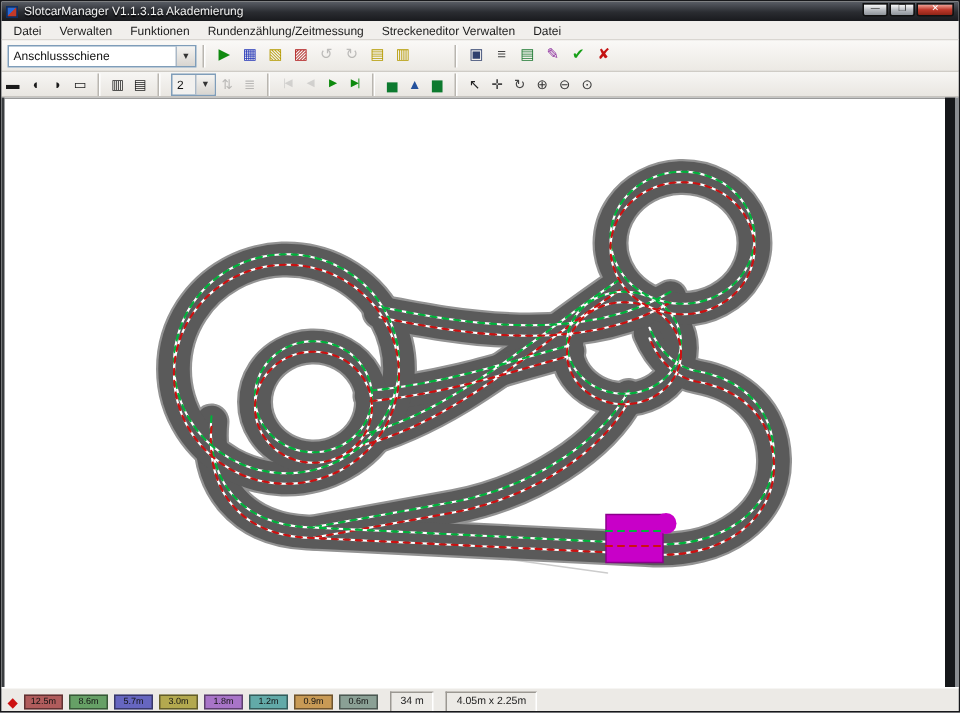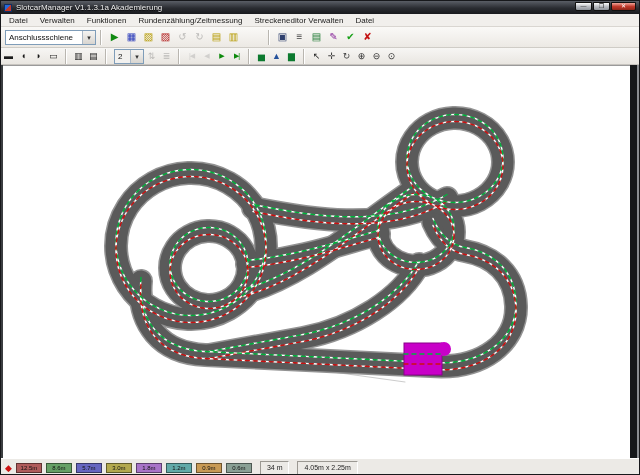--- a/index.html
+++ b/index.html
@@ -26,21 +26,21 @@
     background:#f1efec; border-bottom:1px solid #d9d6d1; display:flex; align-items:center; padding-left:2px; }
   .menu-item { font-size:8px; color:#1c1c1c; padding:1px 6px; cursor:default; }
 
   
   .tb1 { position:absolute; left:0; top:26px; width:640px; height:21px;
     background:linear-gradient(#faf9f7,#ece9e4); border-bottom:1px solid #cfccc6;
     display:flex; align-items:center; }
   .tb2 { position:absolute; left:0; top:47px; width:640px; height:17px;
     background:linear-gradient(#f7f6f4,#e9e6e1); border-bottom:1px solid #c7c4bf;
     display:flex; align-items:center; }
-  .combo { position:relative; width:91px; height:15px; background:#fff;
+  .combo { position:relative; width:126px; height:15px; background:#fff;
     border:1px solid #7f9db9; margin-left:4px; display:flex; align-items:center; }
   .combo.small { width:30px; margin-left:3px; background:#f2f1ef; }
   .combo-text { font-size:8px; color:#111; padding-left:3px; flex:1; overflow:hidden; white-space:nowrap; }
   .combo-arrow { width:13px; height:13px; background:linear-gradient(#f5f4f2,#d8d5d0);
     border-left:1px solid #aab8c6; font-size:7px; line-height:13px; text-align:center; color:#333; }
   .tbtn { width:17px; height:16px; display:inline-flex; align-items:center; justify-content:center;
     font-size:10px; line-height:16px; border:1px solid transparent; border-radius:2px; cursor:default; }
   .tb2 .tbtn { width:15px; height:15px; font-size:9px; }
   .tbtn.disabled { opacity:.35; filter:grayscale(1); }
   .tbtn span { pointer-events:none; }

